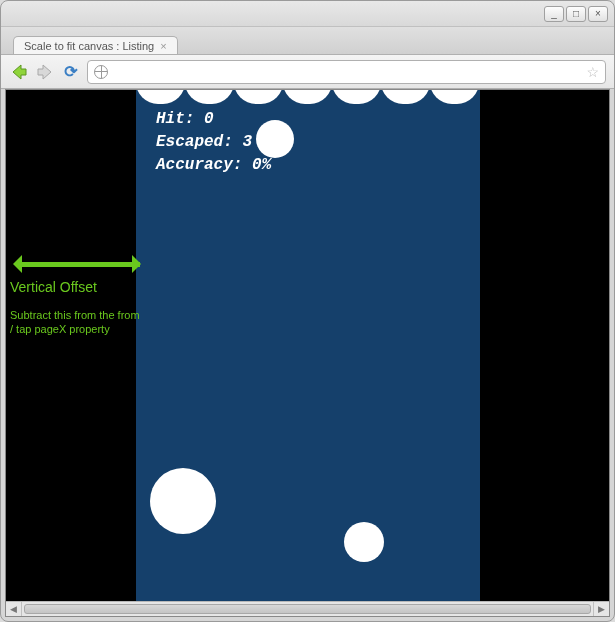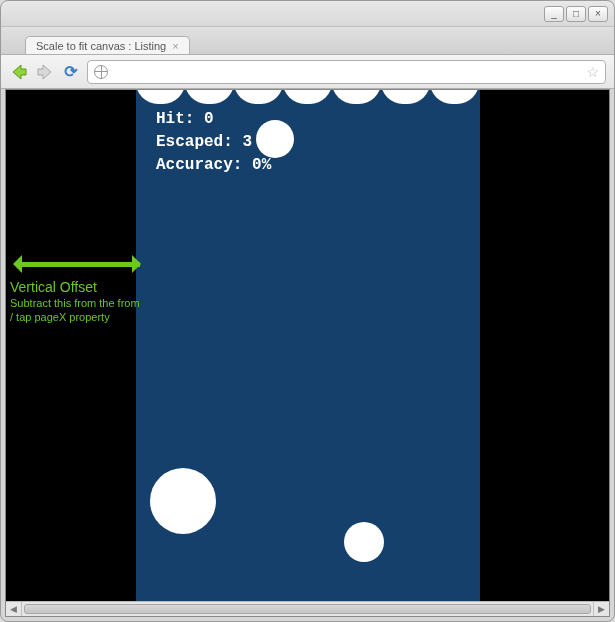--- a/index.html
+++ b/index.html
@@ -27,21 +27,21 @@
     background: linear-gradient(to bottom, #fdfdfd, #e2e2e2);
     border: 1px solid #a0a0a0;
     border-radius: 3px;
     display: flex; align-items: center; justify-content: center;
     font-size: 10px; color: #555;
   }
   .tabstrip {
     height: 28px;
     background: linear-gradient(to bottom, #e0e0e0, #d0d0d0);
     display: flex; align-items: flex-end;
-    padding: 0 24px;
+    padding: 0 12px;
     border-bottom: 1px solid #b0b0b0;
   }
   .tab {
     background: #f5f5f5;
     border: 1px solid #b0b0b0;
     border-bottom: none;
     border-radius: 5px 5px 0 0;
     padding: 3px 10px 2px 10px;
     font-size: 11px; color: #555;
     display: flex; align-items: center; gap: 6px;
@@ -86,21 +86,21 @@
     position: relative; height: 18px; margin-bottom: 6px;
   }
   .annot-arrow .shaft {
     position:absolute; left:8px; right:0px; top:7px; height:5px; background:#6ac81e;
   }
   .annot-arrow .head-l, .annot-arrow .head-r {
     position:absolute; top:0; width:0; height:0; border:9px solid transparent;
   }
   .annot-arrow .head-l { left:-6px; border-right-color:#6ac81e; }
   .annot-arrow .head-r { right:-10px; border-left-color:#6ac81e; }
-  .annot-title { font-size:14px; margin-bottom:2px; }
+  .annot-title { font-size:14px; margin-bottom:14px; }
   .annot-sub { font-size:11px; line-height:1.25; color:#6ac81e; }
 
   .game {
     position:absolute; left:130px; top:0; width:344px; bottom:0;
     background:#15406b;
     overflow:hidden;
   }
   .wave-row {
     position:absolute; left:0; top:-8px; width:100%; height:18px;
     display:flex;
@@ -108,20 +108,21 @@
   .wave {
     width: 49px; height: 22px; background:#fff; border-radius: 0 0 28px 28px;
     flex: 0 0 49px;
   }
   .stats {
     position:absolute; left:20px; top:18px;
     font-family: "Courier New", monospace;
     font-weight: bold;
     color:#fff; font-size:16px; line-height:1.45;
     white-space: pre;
+    font-style: italic;
   }
   .bubble { position:absolute; background:#fff; border-radius:50%; }
   .b1 { width:38px; height:38px; left:120px; top:30px; }
   .b2 { width:66px; height:66px; left:14px; top:378px; }
   .b3 { width:40px; height:40px; left:208px; top:432px; }
 
   .hscroll {
     position:absolute; left:0; right:0; bottom:0; height:15px;
     background:#e6e6e6; border-top:1px solid #b8b8b8;
   }

